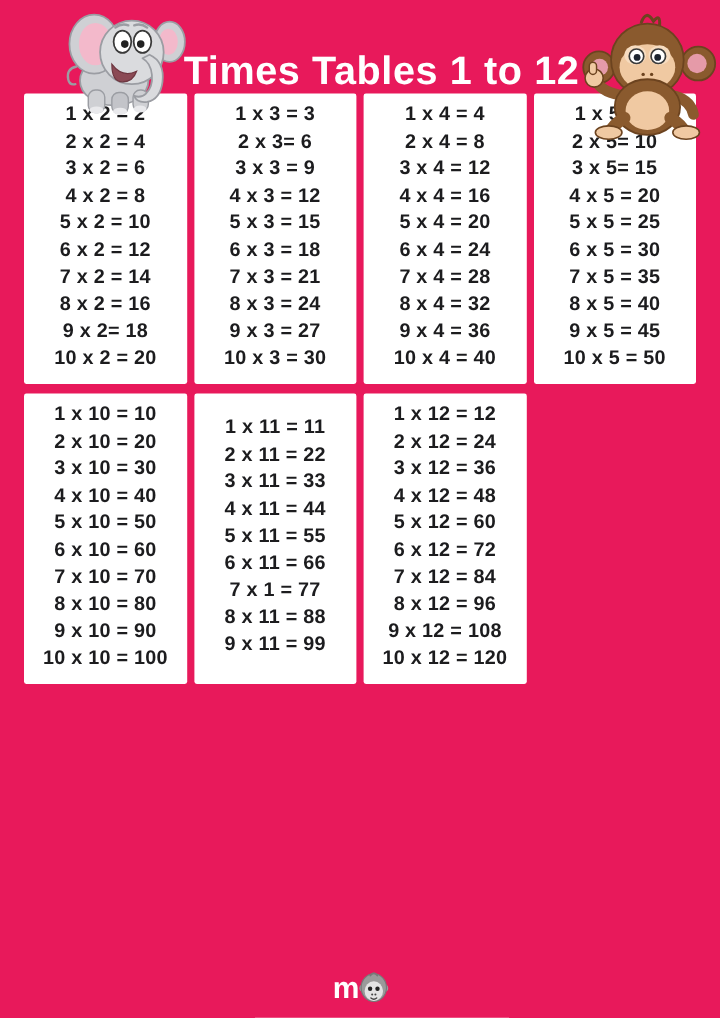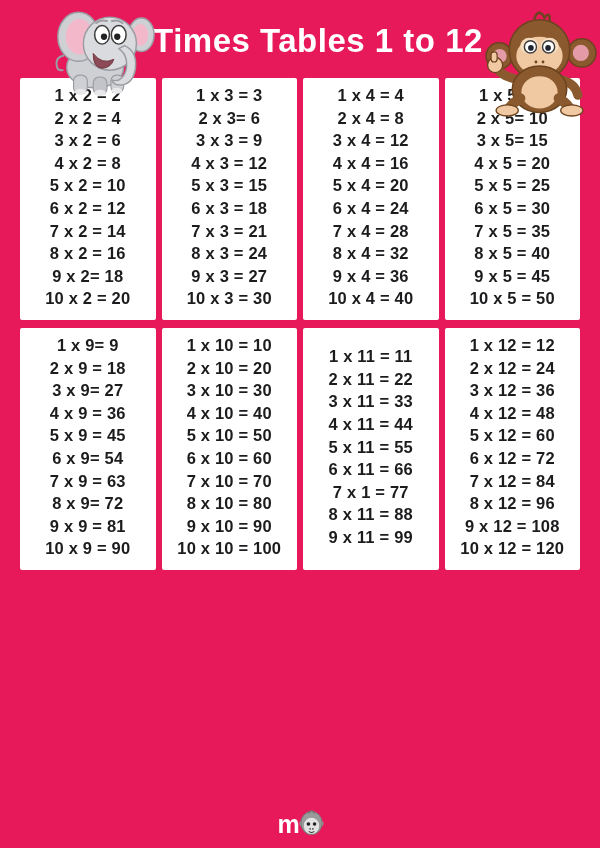--- a/index.html
+++ b/index.html
@@ -9,21 +9,21 @@
     --title:#FFFFFF;
   }
   *{box-sizing:border-box;margin:0;padding:0;}
   html,body{width:600px;height:848px;}
   body{font-family:"Liberation Sans",sans-serif;background:#fff;}
   .poster{
     position:relative;width:600px;height:848px;
     background:var(--background);overflow:hidden;
   }
   
-  .header{position:relative;height:78px;display:flex;align-items:center;justify-content:center;margin-left:36px;}
+  .header{position:relative;height:78px;display:flex;align-items:flex-end;justify-content:center;margin-left:36px;}
   .title{
     color:var(--title);font-size:33px;font-weight:700;letter-spacing:.5px;
     margin-top:4px;
   }
   .deco{position:absolute;z-index:3;}
   .deco.elephant{left:14px;top:4px;width:108px;height:94px;}
   .deco.monkey{right:2px;top:5px;width:116px;height:112px;}
   
   .grid{
     position:absolute;left:20px;right:20px;top:78px;bottom:48px;
@@ -164,32 +164,20 @@
         <div class="eq">6 x 5 = 30</div>
         <div class="eq">7 x 5 = 35</div>
         <div class="eq">8 x 5 = 40</div>
         <div class="eq">9 x 5 = 45</div>
         <div class="eq">10 x 5 = 50</div>
       </section>
 
 
 
 
-  <section class="box">
-        <div class="eq">1 x 9= 9</div>
-        <div class="eq">2 x 9 = 18</div>
-        <div class="eq">3 x 9= 27</div>
-        <div class="eq">4 x 9 = 36</div>
-        <div class="eq">5 x 9 = 45</div>
-        <div class="eq">6 x 9= 54</div>
-        <div class="eq">7 x 9 = 63</div>
-        <div class="eq">8 x 9= 72</div>
-        <div class="eq">9 x 9 = 81</div>
-        <div class="eq">10 x 9 = 90</div>
-      </section>
 
   <section class="box">
         <div class="eq">1 x 10 = 10</div>
         <div class="eq">2 x 10 = 20</div>
         <div class="eq">3 x 10 = 30</div>
         <div class="eq">4 x 10 = 40</div>
         <div class="eq">5 x 10 = 50</div>
         <div class="eq">6 x 10 = 60</div>
         <div class="eq">7 x 10 = 70</div>
         <div class="eq">8 x 10 = 80</div>

